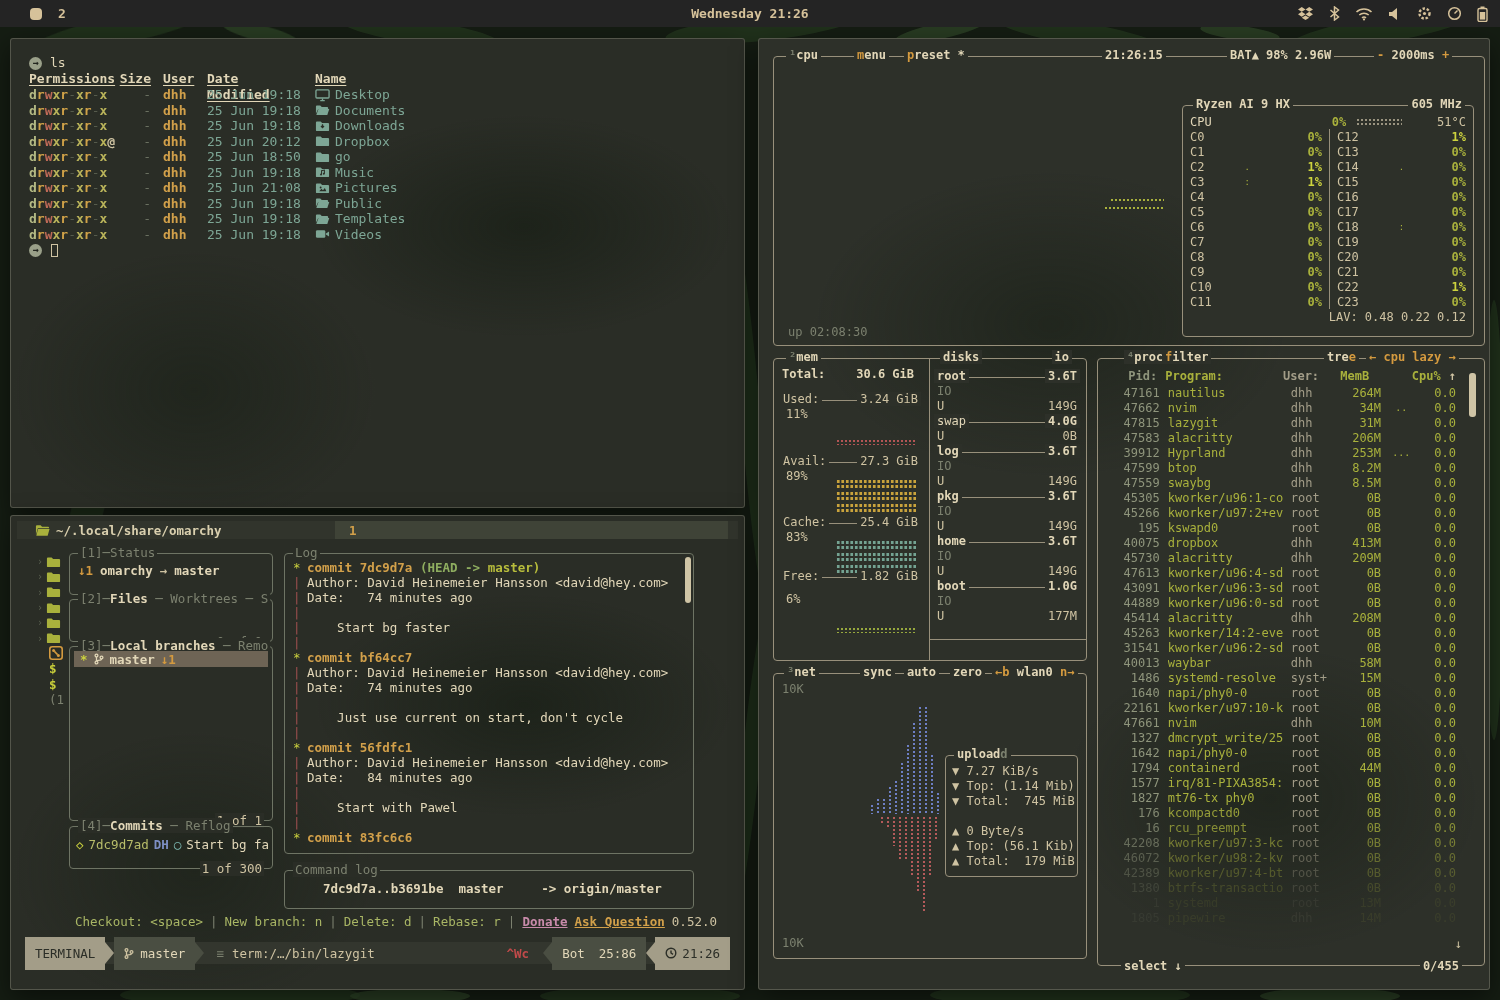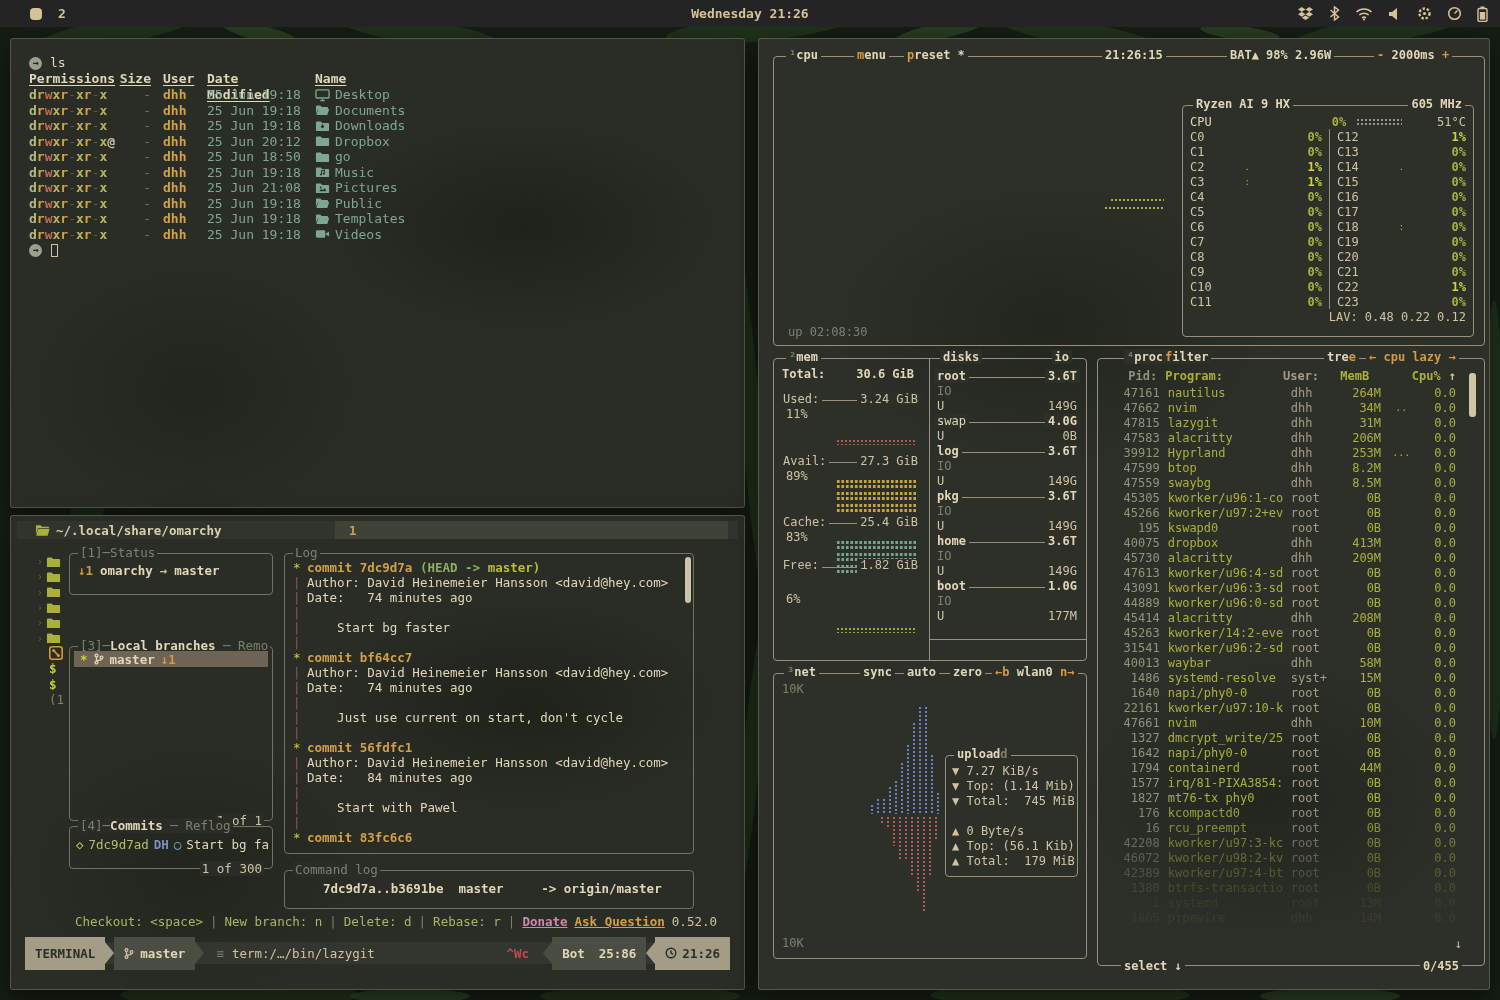--- a/index.html
+++ b/index.html
@@ -67,21 +67,21 @@
   .lc-hash{color:var(--amber);font-weight:bold}
   .lc-head{color:#8fae60;font-weight:bold}.lc-branch{color:#b8bd3c;font-weight:bold}
   .lg-scroll{position:absolute;right:2px;top:3px;width:6px;height:46px;background:#cfc4a5;border-radius:3px}
   #keybar{position:absolute;left:64px;right:20px;top:398px;height:16px;display:flex;gap:7px;color:#a9b665;white-space:pre}
   #keybar .sep{color:var(--dim)}
   #kb-donate{color:var(--magenta);text-decoration:underline;font-weight:bold}
   #kb-ask{color:var(--amber);text-decoration:underline;font-weight:bold}
   #kb-ver{color:var(--cream)}
   
   #statusline{position:absolute;left:14px;right:14px;top:426px;height:22px;background:var(--barbg);display:flex;align-items:center;font-size:12.5px}
-  .seg{height:33px;display:flex;align-items:center;padding:0 10px;font-weight:bold}
+  .seg{height:33px;display:flex;align-items:center;padding:0 10px;font-weight:normal}
   .seg-light{background:#a39d88;color:#2b2e27}
   .seg-mid{background:#4a4e42;color:var(--cream2)}
   .pl{width:0;height:0;border-top:11px solid transparent;border-bottom:11px solid transparent}
   .pl-r-light{border-left:9px solid #a39d88}
   .pl-r-mid{border-left:9px solid #4a4e42}
   .pl-l-mid{border-right:9px solid #4a4e42}
   .pl-l-light{border-right:9px solid #a39d88}
   #sl-buffer{margin-left:12px;color:var(--cream);display:flex;gap:8px;align-items:center}
   #sl-warn{margin-left:auto;color:#c14a4a;font-weight:bold;margin-right:14px}
   
@@ -466,20 +466,24 @@
     <div class="lg-panel" style="left:58px;top:37px;width:204px;height:42px">
       <span class="lg-t"><span>[1]</span>─<span>Status</span></span>
       <div style="position:absolute;left:8px;top:9px;display:flex;gap:7px;font-weight:bold">
         <span style="color:var(--orange)">↓1</span>
         <span style="color:var(--cream2)">omarchy</span>
         <span style="color:var(--cream)">→</span>
         <span style="color:var(--cream2)">master</span>
       </div>
     </div>
 
+    <div class="lg-panel" style="left:58px;top:83px;width:204px;height:43px">
+      <span class="lg-t"><span>[2]</span>─<b>Files</b> <span>─ Worktrees ─ S</span></span>
+      <span class="lg-count dim">0 of 0</span>
+    </div>
 
     <div class="lg-panel" style="left:58px;top:130px;width:204px;height:175px">
       <span class="lg-t"><span>[3]</span>─<b>Local branches</b> <span>─ Remo</span></span>
       <div class="sel-row">
         <span style="color:var(--olive2);font-weight:bold">*</span>
         <span>
             <svg width="10" height="12" viewBox="0 0 10 12" fill="none" stroke="#e2d7b8" stroke-width="1.3">
               <circle cx="2.5" cy="2.5" r="1.4"></circle>
               <circle cx="2.5" cy="9.5" r="1.4"></circle>
               <circle cx="7.5" cy="4.5" r="1.4"></circle>
@@ -730,21 +734,21 @@
           <div class="mline" style="top: 95px;"><span style="color:var(--cream)">Avail:</span><span class="mv" style="color:var(--cream)">27.3 GiB</span></div>
           <div style="position: absolute; left: 12px; top: 110px;"><span style="color:var(--cream)">89%</span></div>
           <div class="blocks" style="position: absolute; left: 62px; top: 120px; width: 80px; height: 9px; color: rgb(201, 163, 60);"></div>
           <div class="blocks" style="position: absolute; left: 62px; top: 132px; width: 80px; height: 9px; color: rgb(201, 163, 60);"></div>
           <div class="blocks" style="position: absolute; left: 62px; top: 144px; width: 80px; height: 9px; color: rgb(201, 163, 60);"></div>
           <div class="mline" style="top: 156px;"><span style="color:var(--cream)">Cache:</span><span class="mv" style="color:var(--cream)">25.4 GiB</span></div>
           <div style="position: absolute; left: 12px; top: 171px;"><span style="color:var(--cream)">83%</span></div>
           <div class="blocks" style="position: absolute; left: 62px; top: 181px; width: 80px; height: 9px; color: rgb(116, 163, 146);"></div>
           <div class="blocks" style="position: absolute; left: 62px; top: 193px; width: 80px; height: 9px; color: rgb(116, 163, 146);"></div>
           <div class="blocks" style="position: absolute; left: 62px; top: 205px; width: 80px; height: 9px; color: rgb(116, 163, 146);"></div>
-          <div class="mline" style="top: 200px; font-family: Liberation Mono, monospace;"><span style="color:var(--cream)">Free:</span><span class="mv" style="color:var(--cream)">1.82 GiB</span></div>
+          <div class="mline" style="top: 210px;"><span style="color:var(--cream)">Free:</span><span class="mv" style="color:var(--cream)">1.82 GiB</span></div>
           <div style="position: absolute; left: 12px; top: 233px;"><span style="color:var(--cream)">6%</span></div>
           <div class="dots" style="position: absolute; left: 62px; top: 268px; width: 80px; height: 6px; color: rgb(151, 168, 62);"></div>
         </div>
     </div>
     <div id="disks-rows">
         <div class="drow div"><span style="font-weight:bold;color:var(--cream2)">root</span><span class="dv" style="font-weight:bold;color:var(--cream2)">3.6T</span></div>
         <div class="drow"><span style="color:var(--dim);background:none">IO</span><span class="dv" style="color:var(--cream);background:none"></span></div>
         <div class="drow"><span style="color:var(--cream);background:none">U</span><span class="dv" style="color:var(--cream);background:none">149G</span></div>
         <div class="drow div"><span style="font-weight:normal;color:var(--cream2)">swap</span><span class="dv" style="font-weight:bold;color:var(--cream2)">4.0G</span></div>
         <div class="drow"><span style="color:var(--cream);background:none">U</span><span class="dv" style="color:var(--cream);background:none">0B</span></div>

